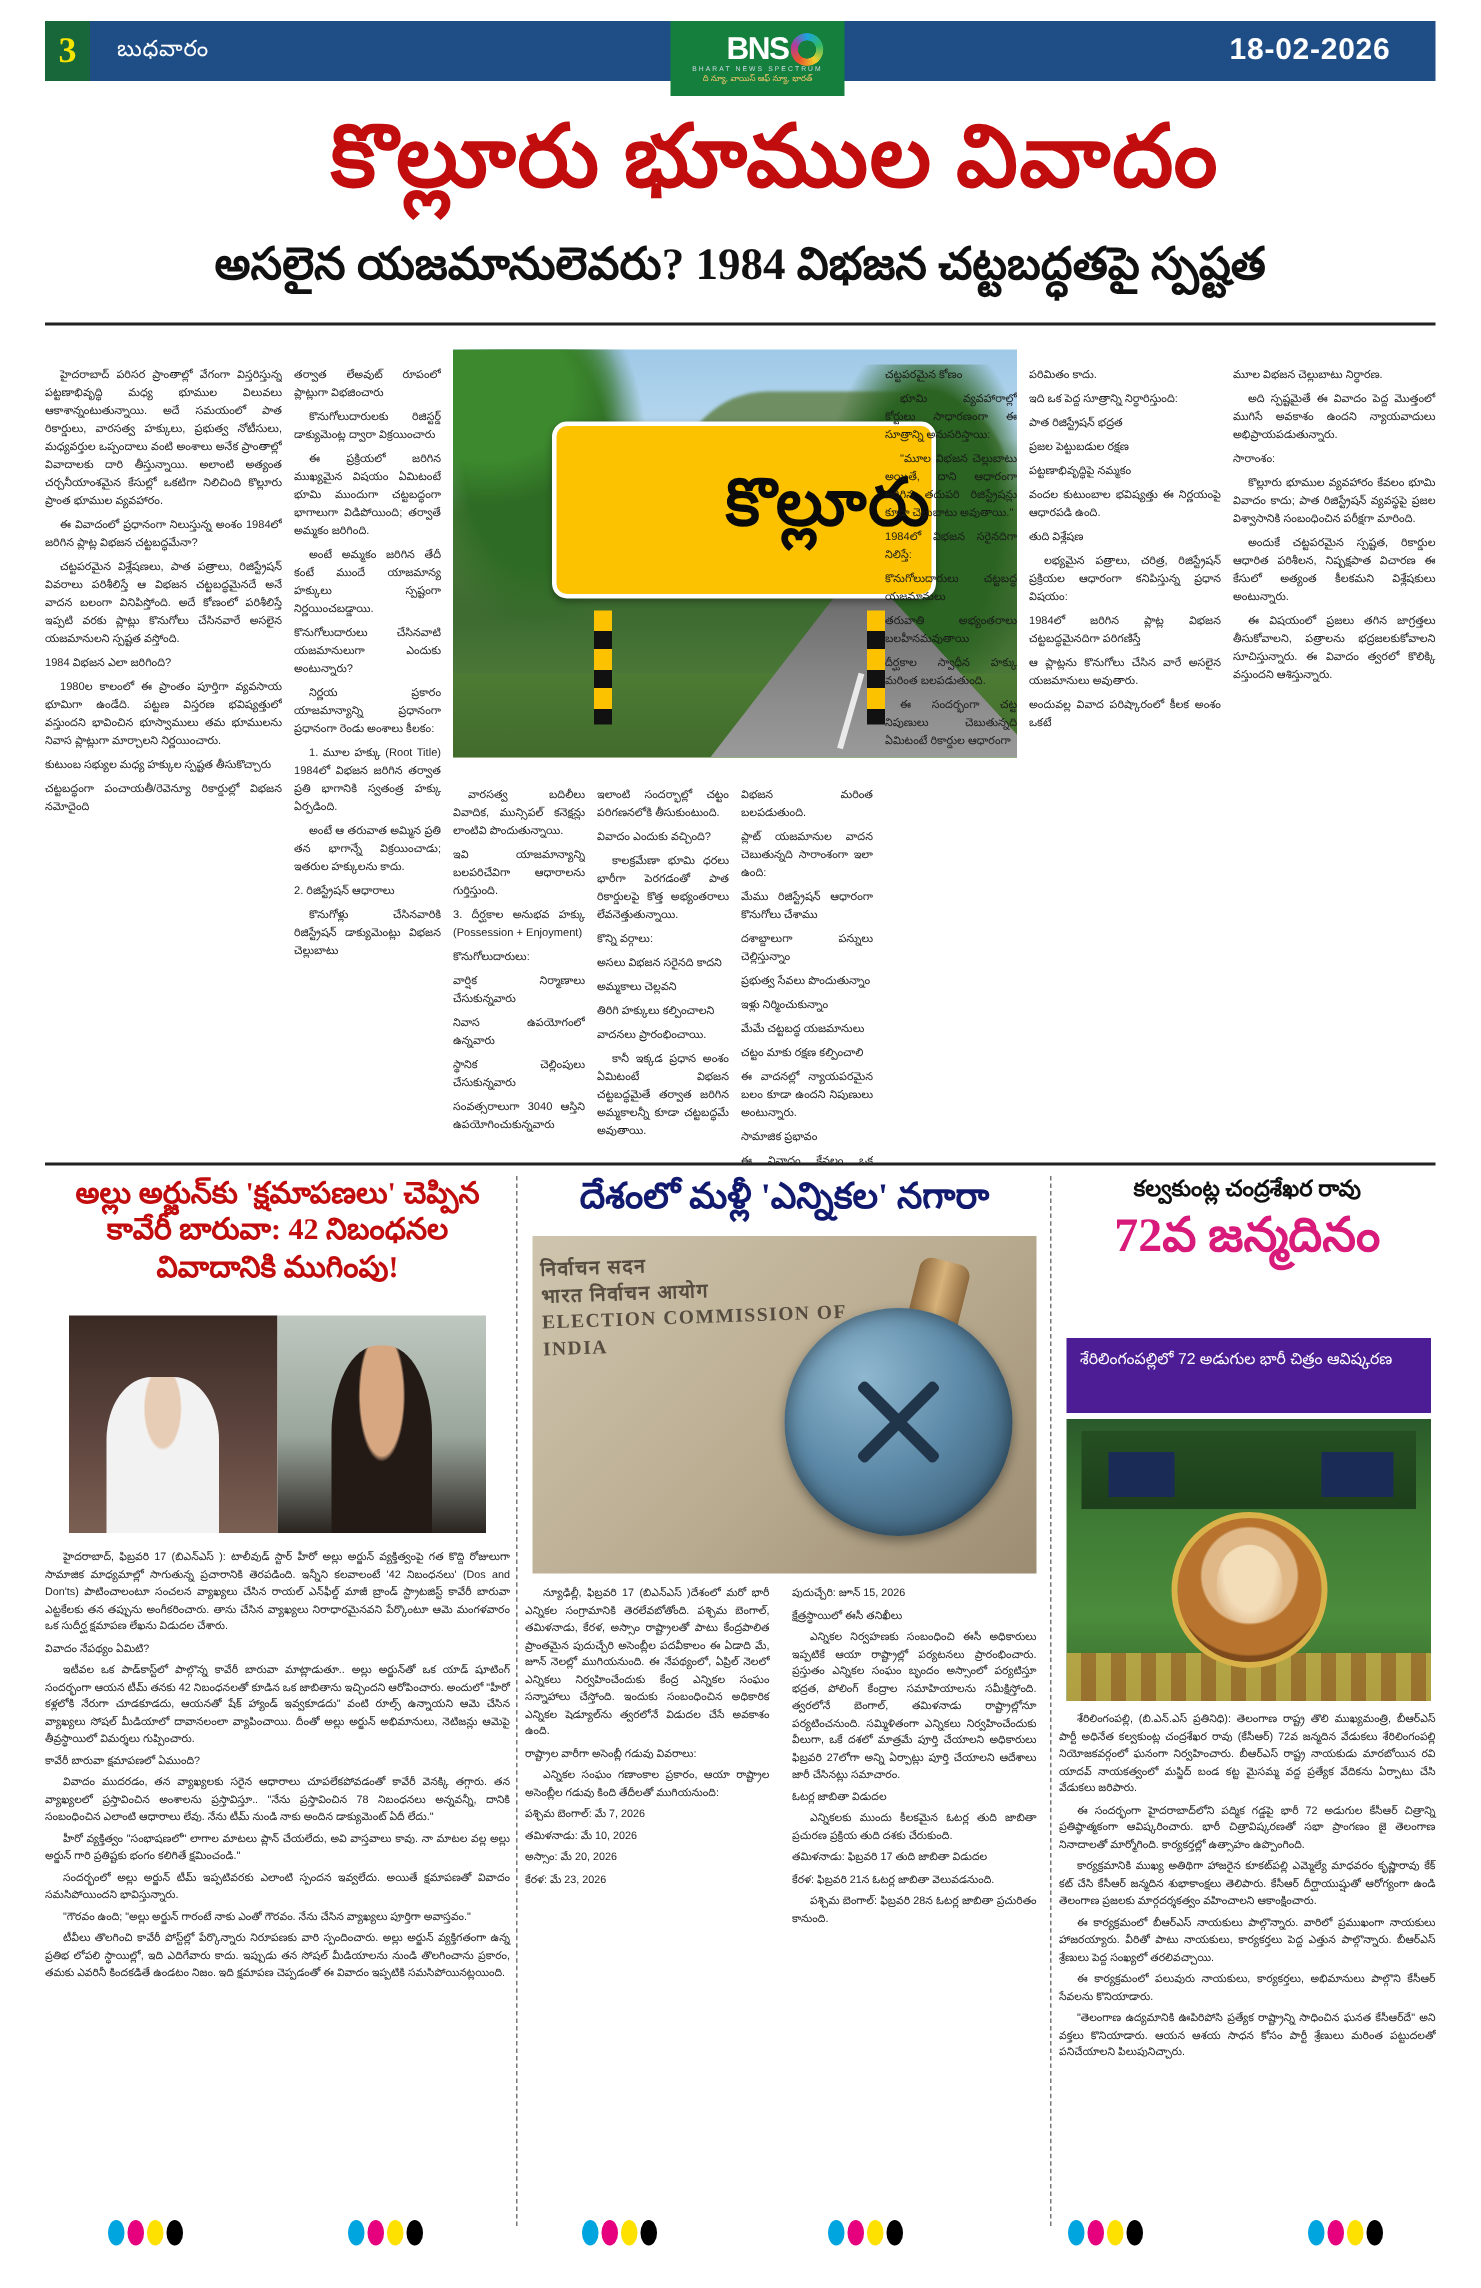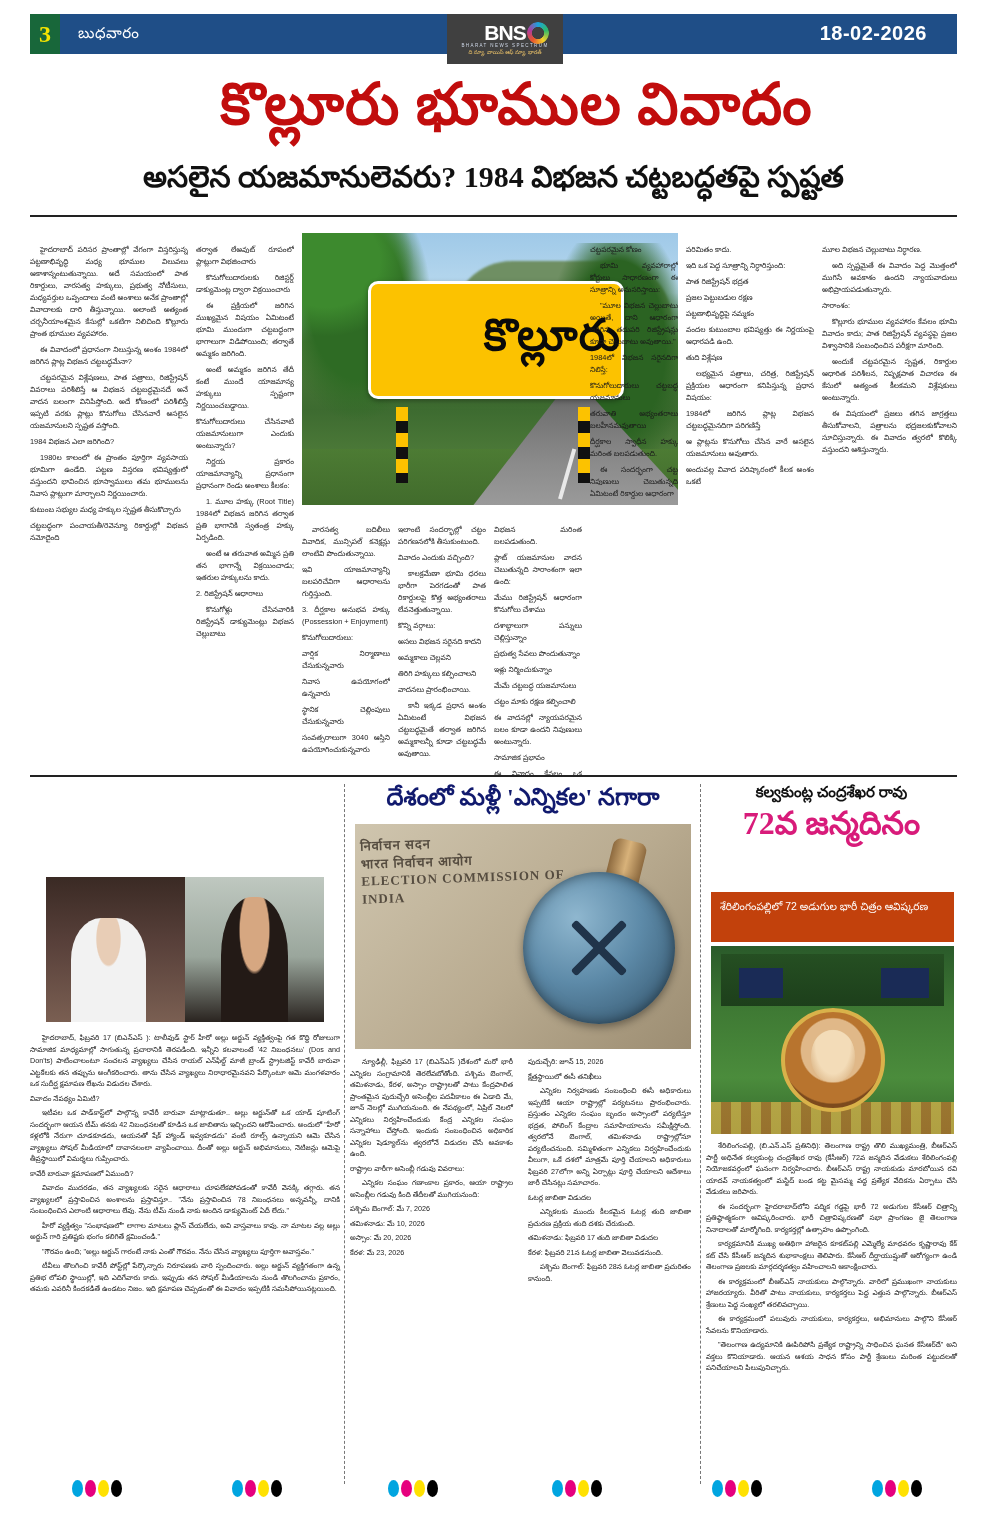--- a/index.html
+++ b/index.html
@@ -21,21 +21,21 @@
   .issue-num {
     width: 30px; height: 40px; background: #18673a; color: #f5e400;
     font-size: 24px; font-weight: bold; display:flex; align-items:center;
     justify-content:center; font-family:"Liberation Serif", serif;
   }
   .weekday {
     color:#ffffff; font-size: 15px; margin-left: 18px; letter-spacing:0.5px;
   }
   .bns-logo {
     position:absolute; left: 447px; top: 14px; width: 116px; height: 50px;
-    background:#404040; display:flex; flex-direction:column; align-items:center;
+    background:#15803d; display:flex; flex-direction:column; align-items:center;
     justify-content:center; padding-top:2px;
   }
   .bns-main { font-size:21px; font-weight:bold; color:#fff; letter-spacing:-1px; line-height:0.95;}
   .bns-sub { font-size:4.5px; color:#cfd8e8; letter-spacing:1.4px; line-height:1.3;}
   .bns-tel { font-size:5.5px; color:#f0c66a; margin-top:1px;}
   .bns-swirl {
     position:absolute; right:14px; top:8px; width:22px; height:22px;
     border-radius:50%;
     background: conic-gradient(#1aa3dd, #2fba6a, #f2d02b, #e8572b, #b13b9b, #1aa3dd);
     -webkit-mask: radial-gradient(circle, transparent 38%, #000 40%);
@@ -161,21 +161,21 @@
   .mid-cols p { margin:0 0 3px 0; text-indent:12px; }
   .mid-cols p.noind { text-indent:0; }
 
   
   .sec-right { left:706px; width:251px; height:700px; }
   .sec-right .hl1 { font-size:15px; color:#111; font-family:"Liberation Serif",serif;
      font-weight:bold; text-align:center; }
   .sec-right .hl2 { font-size:32px; color:#d81b7a; font-family:"Liberation Serif",serif;
      font-weight:bold; text-align:center; line-height:1.1; margin-top:2px;}
   .green-band { position:absolute; left:5px; top:108px; width:243px; height:50px;
-     background:#c2410c; color:#fff; font-size:10.5px; line-height:1.45; padding:7px 9px;}
+     background:#4c1d95; color:#fff; font-size:10.5px; line-height:1.45; padding:7px 9px;}
   .photo-kcr { position:absolute; left:5px; top:162px; width:243px; height:188px;
      background: linear-gradient(180deg,#2a5a2a 0%, #3f7a34 35%, #4b8c3c 70%, #35682c 100%);
      overflow:hidden;}
   .kcr-stage { position:absolute; left:10px; top:8px; width:223px; height:52px;
      background: linear-gradient(180deg,#254f22,#1d3f1b); }
   .kcr-screen { position:absolute; left:18px; top:14px; width:44px; height:30px; background:#1a2b56;}
   .kcr-screen2 { position:absolute; left:160px; top:14px; width:48px; height:30px; background:#1a2b56;}
   .kcr-portrait { position:absolute; left:70px; top:62px; width:104px; height:104px;
      border-radius:50%;
      background: radial-gradient(circle at 50% 40%, #f2e2c0 0 26%, #e0b888 28% 42%, #b8742e 44% 70%, #7c4a1d 72% 100%);
@@ -315,31 +315,33 @@
       <p class="noind">సారాంశం:</p>
       <p>కొల్లూరు భూముల వ్యవహారం కేవలం భూమి వివాదం కాదు; పాత రిజిస్ట్రేషన్ వ్యవస్థపై ప్రజల విశ్వాసానికి సంబంధించిన పరీక్షగా మారింది.</p>
       <p>అందుకే చట్టపరమైన స్పష్టత, రికార్డుల ఆధారిత పరిశీలన, నిష్పక్షపాత విచారణ ఈ కేసులో అత్యంత కీలకమని విశ్లేషకులు అంటున్నారు.</p>
       <p>ఈ విషయంలో ప్రజలు తగిన జాగ్రత్తలు తీసుకోవాలని, పత్రాలను భద్రజలకుకోవాలని సూచిస్తున్నారు. ఈ వివాదం త్వరలో కొలిక్కి వస్తుందని ఆశిస్తున్నారు.</p>
     </div>
 </div>
 
 <div class="rule-mid"></div>
 
 <div class="bsec sec-left">
+  <div class="hl">అల్లు అర్జున్‌కు 'క్షమాపణలు' చెప్పిన కావేరీ బారువా: 42 నిబంధనల వివాదానికి ముగింపు!</div>
   <div class="photo-duo">
     <div class="pd-a"></div>
     <div class="pd-b"></div>
   </div>
   <div class="lead-cols" id="leftbody">
       <p>హైదరాబాద్, ఫిబ్రవరి 17 (బిఎన్ఎస్ ): టాలీవుడ్ స్టార్ హీరో అల్లు అర్జున్ వ్యక్తిత్వంపై గత కొద్ది రోజులుగా సామాజిక మాధ్యమాల్లో సాగుతున్న ప్రచారానికి తెరపడింది. ఇన్నీని కలవాలంటే '42 నిబంధనలు' (Dos and Don'ts) పాటించాలంటూ సంచలన వ్యాఖ్యలు చేసిన రాయల్ ఎన్‌ఫీల్డ్ మాజీ బ్రాండ్ స్ట్రాటజిస్ట్ కావేరీ బారువా ఎట్టకేలకు తన తప్పును అంగీకరించారు. తాను చేసిన వ్యాఖ్యలు నిరాధారమైనవని పేర్కొంటూ ఆమె మంగళవారం ఒక సుదీర్ఘ క్షమాపణ లేఖను విడుదల చేశారు.</p>
       <p class="noind">వివాదం నేపథ్యం ఏమిటి?</p>
       <p>ఇటీవల ఒక పాడ్‌కాస్ట్‌లో పాల్గొన్న కావేరీ బారువా మాట్లాడుతూ.. అల్లు అర్జున్‌తో ఒక యాడ్ షూటింగ్ సందర్భంగా ఆయన టీమ్ తనకు 42 నిబంధనలతో కూడిన ఒక జాబితాను ఇచ్చిందని ఆరోపించారు. అందులో "హీరో కళ్లలోకి నేరుగా చూడకూడదు, ఆయనతో షేక్ హ్యాండ్ ఇవ్వకూడదు" వంటి రూల్స్ ఉన్నాయని ఆమె చేసిన వ్యాఖ్యలు సోషల్ మీడియాలో దావానలంలా వ్యాపించాయి. దీంతో అల్లు అర్జున్ అభిమానులు, నెటిజన్లు ఆమెపై తీవ్రస్థాయిలో విమర్శలు గుప్పించారు.</p>
       <p class="noind">కావేరీ బారువా క్షమాపణలో ఏముంది?</p>
       <p>వివాదం ముదరడం, తన వ్యాఖ్యలకు సరైన ఆధారాలు చూపలేకపోవడంతో కావేరీ వెనక్కి తగ్గారు. తన వ్యాఖ్యలలో ప్రస్తావించిన అంశాలను ప్రస్తావిస్తూ.. "నేను ప్రస్తావించిన 78 నిబంధనలు అన్నవన్నీ, దానికి సంబంధించిన ఎలాంటి ఆధారాలు లేవు. నేను టీమ్ నుండి నాకు అందిన డాక్యుమెంట్ ఏదీ లేదు."</p>
       <p>హీరో వ్యక్తిత్వం "సంభాషణలో" లాగాల మాటలు ప్లాన్ చేయలేదు, అవి వాస్తవాలు కావు. నా మాటల వల్ల అల్లు అర్జున్ గారి ప్రతిష్టకు భంగం కలిగితే క్షమించండి."</p>
+      <p>సందర్భంలో అల్లు అర్జున్ టీమ్ ఇప్పటివరకు ఎలాంటి స్పందన ఇవ్వలేదు. అయితే క్షమాపణతో వివాదం సమసిపోయిందని భావిస్తున్నారు.</p>
       <p>"గౌరవం ఉంది; "అల్లు అర్జున్ గారంటే నాకు ఎంతో గౌరవం. నేను చేసిన వ్యాఖ్యలు పూర్తిగా అవాస్తవం."</p>
       <p>టీవీలు తొలగించి కావేరీ పోస్ట్‌ల్లో పేర్కొన్నారు నిరూపణకు వారి స్పందించారు. అల్లు అర్జున్ వ్యక్తిగతంగా ఉన్న ప్రతిభ లోపలి స్థాయిల్లో, ఇది ఎదిగేవారు కాదు. ఇప్పుడు తన సోషల్ మీడియాలను నుండి తొలగించాను ప్రకారం, తమకు ఎవరినీ కిందకడితే ఉండటం నిజం. ఇది క్షమాపణ చెప్పడంతో ఈ వివాదం ఇప్పటికి సమసిపోయినట్లయింది.</p>
     </div>
 </div>
 <div class="divv" style="left:344px;"></div>
 
 <div class="bsec sec-mid">
   <div class="hl">దేశంలో మళ్లీ 'ఎన్నికల' నగారా</div>
   <div class="photo-ec">
     <div class="ec-text">निर्वाचन सदन<br>भारत निर्वाचन आयोग<br>ELECTION COMMISSION OF INDIA</div>

